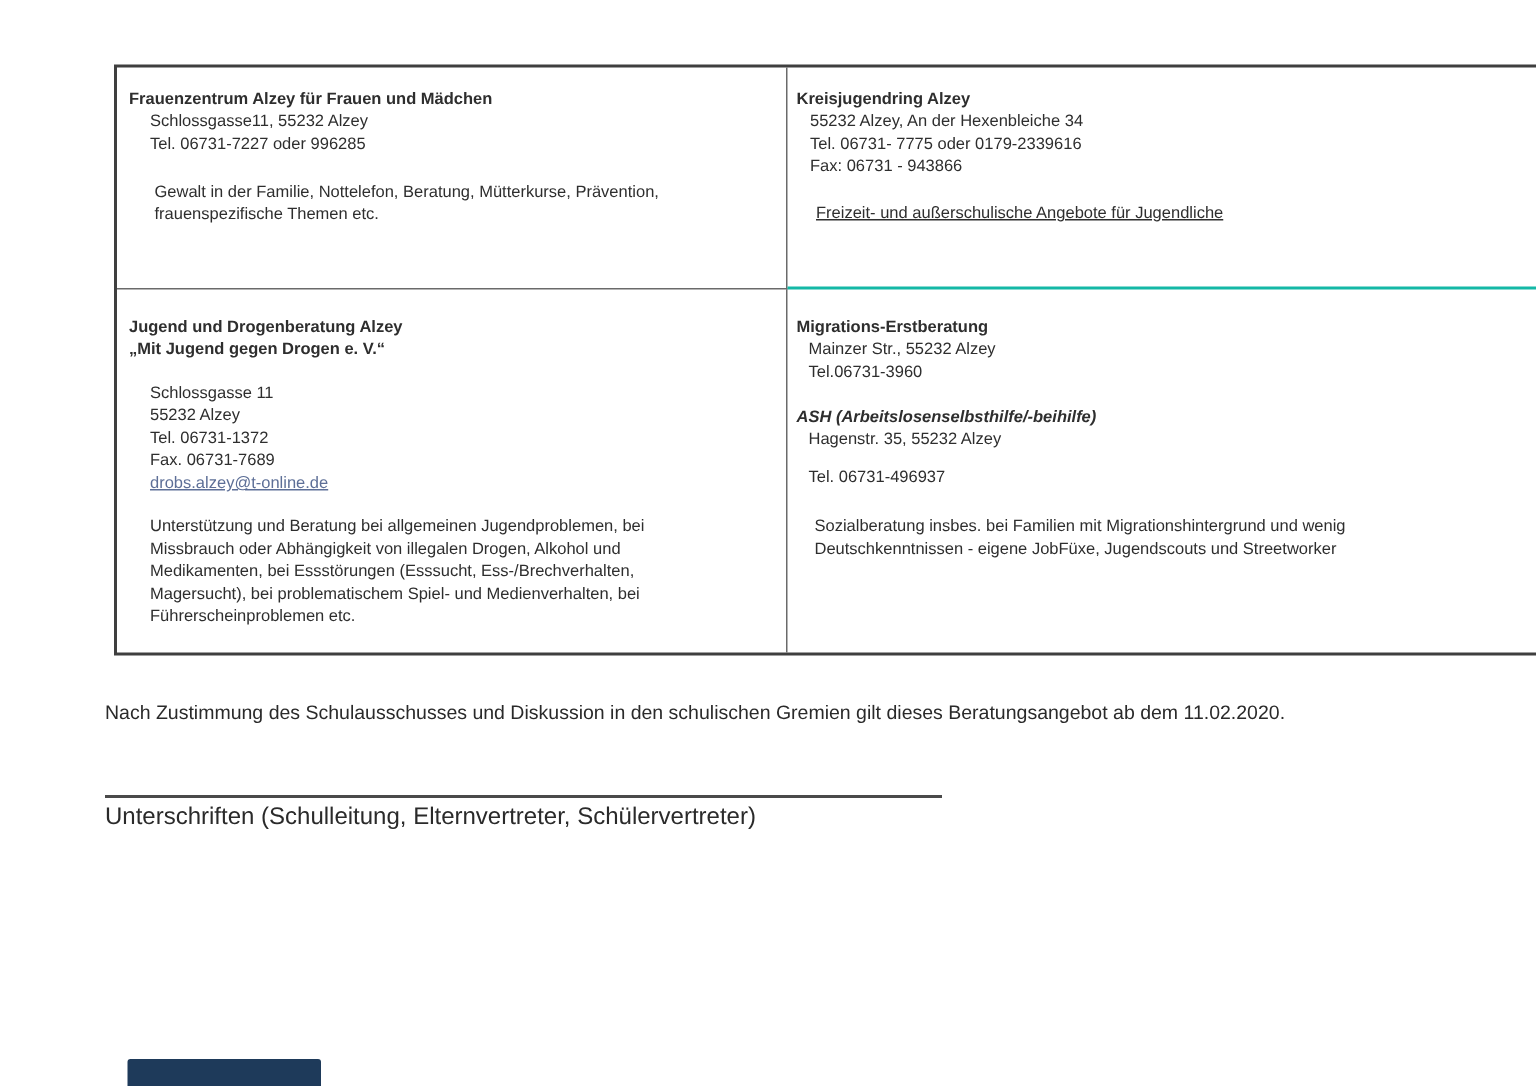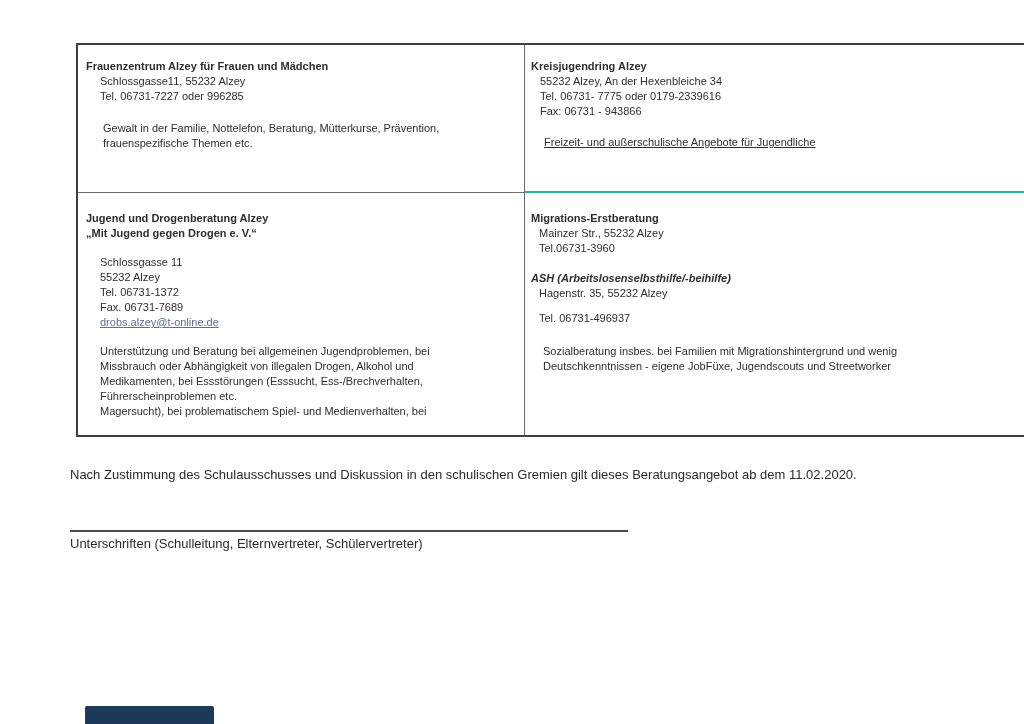--- a/index.html
+++ b/index.html
@@ -47,21 +47,21 @@
   }
   .sig-line {
     position: absolute;
     left: 70px; top: 530px;
     width: 558px; height: 0;
     border-top: 2px solid #4a4a4a;
   }
   .sig-caption {
     position: absolute;
     left: 70px; top: 536px;
-    font-size: 13px;
+    font-size: 16px;
     white-space: nowrap;
     color: #2a2a2a;
   }
   .bottom-bar {
     position: absolute;
     left: 85px; top: 706px;
     width: 129px; height: 18px;
     background: #1e3a5a;
     border-radius: 2px 2px 0 0;
   }
@@ -107,22 +107,22 @@
         <div class="line">Tel. 06731-1372</div>
         <div class="line">Fax. 06731-7689</div>
       </div>
       <div class="block" style="margin-left: 14px;">
         <div class="line link">drobs.alzey@t-online.de</div>
       </div>
       <div class="block" style="margin-top: 14px; margin-left: 14px;">
         <div class="line">Unterstützung und Beratung bei allgemeinen Jugendproblemen, bei</div>
         <div class="line">Missbrauch oder Abhängigkeit von illegalen Drogen, Alkohol und</div>
         <div class="line">Medikamenten, bei Essstörungen (Esssucht, Ess-/Brechverhalten,</div>
+        <div class="line">Magersucht), bei problematischem Spiel- und Medienverhalten, bei</div>
         <div class="line">Führerscheinproblemen etc.</div>
-        <div class="line">Magersucht), bei problematischem Spiel- und Medienverhalten, bei</div>
       </div>
     </div>
   <div class="cell c3">
       <div class="block bold">
         <div class="line">Migrations-Erstberatung</div>
       </div>
       <div class="block" style="margin-left: 8px;">
         <div class="line">Mainzer Str., 55232 Alzey</div>
         <div class="line">Tel.06731-3960</div>
       </div>

